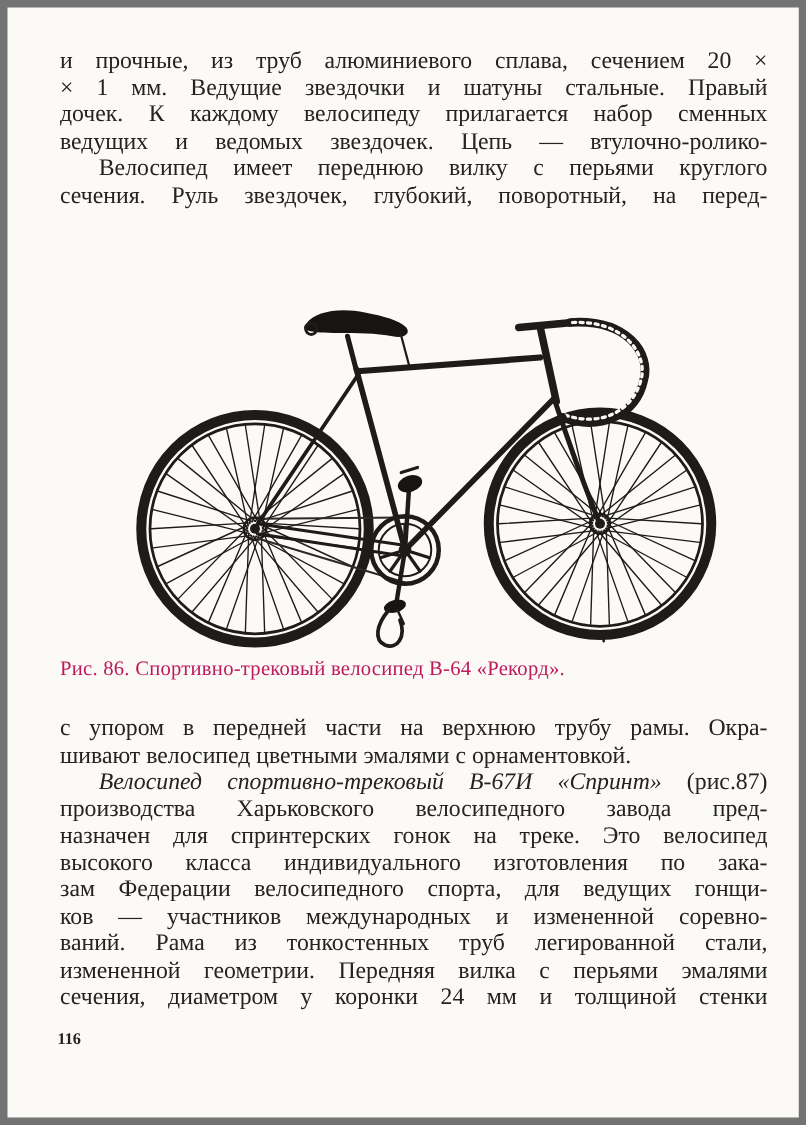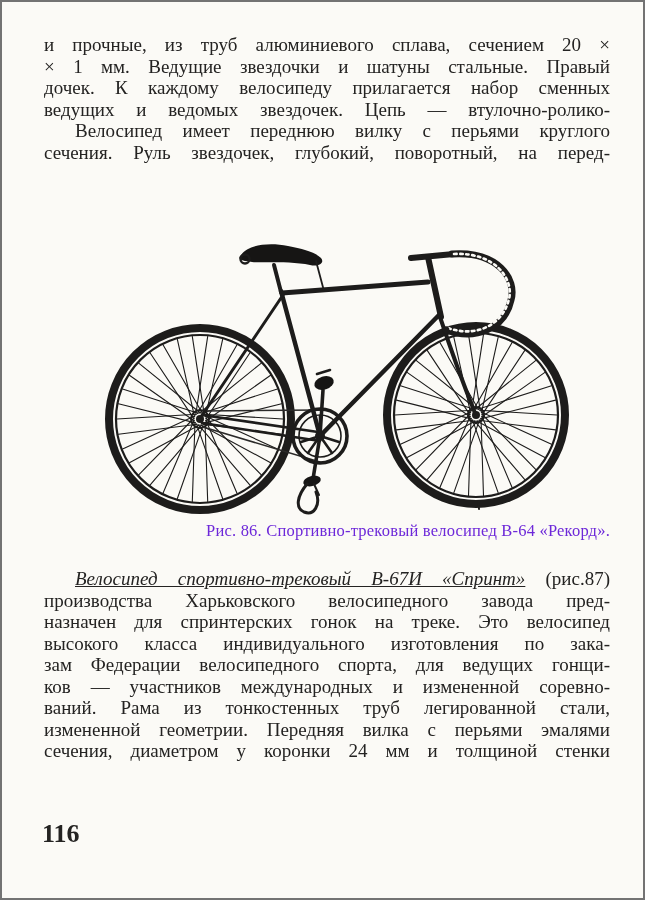--- a/index.html
+++ b/index.html
@@ -1,41 +1,41 @@
 <!DOCTYPE html>
 <html><head>
 <meta charset="utf-8">
 <style>
   html,body { margin:0; padding:0; background:#ffffff; }
   .page {
     position:relative; width:645px; height:900px;
     background:#fbfaf6;
-    border:2px solid #737373; box-sizing:border-box;
+    border:6px solid #737373; box-sizing:border-box;
     font-family:"Liberation Serif", serif;
     color:#242322;
     overflow:hidden;
   }
   .textcol { position:absolute; left:42px; width:566px; }
   .line {
     font-size:19px; line-height:21.5px;
     text-align:justify;
   }
   .just { text-align-last:justify; }
   .indent { text-indent:31px; }
-  .it { font-style:italic;text-decoration:underline; }
+  .it { font-style:italic; }
   .caption {
     position:absolute; left:42px; width:566px; top:519px;
-    text-align:right; font-size:16.5px; letter-spacing:0.2px;
-    color:#6d28d9;
+    text-align:left; font-size:16.5px; letter-spacing:0.2px;
+    color:#be185d;
   }
   .fig { position:absolute; left:60px; top:231px; width:530px; height:286px; }
   .fig svg { display:block; width:100%; height:100%; }
   .pagenum {
     position:absolute; left:40px; top:817px;
-    font-size:26px; font-weight:bold; color:#242322;
+    font-size:13px; font-weight:bold; color:#242322;
   }
 </style>
 </head>
 <body>
 
 <div class="page">
 
   <div class="textcol" style="top:32px">
     <div>
       <div class="line just">и прочные, из труб алюминиевого сплава, сечением 20 ×</div>
@@ -196,20 +196,24 @@
           <line x1="255" y1="141" x2="268" y2="137" stroke-width="2.6"></line>
         </g>
       </g>
     </svg>
   </div>
 
   <div class="caption">Рис. 86. Спортивно-трековый велосипед В-64 «Рекорд».</div>
 
   <div class="textcol" style="top:566px">
     <div>
+      <div class="line just">с упором в передней части на верхнюю трубу рамы. Окра-</div>
+      <div class="line">шивают велосипед цветными эмалями с орнаментовкой.</div>
+    </div>
+    <div>
       <div class="line just indent"><span class="it">Велосипед спортивно-трековый В-67И «Спринт»</span><span> (рис.87)</span></div>
       <div class="line just">производства Харьковского велосипедного завода пред-</div>
       <div class="line just">назначен для спринтерских гонок на треке. Это велосипед</div>
       <div class="line just">высокого класса индивидуального изготовления по зака-</div>
       <div class="line just">зам Федерации велосипедного спорта, для ведущих гонщи-</div>
       <div class="line just">ков — участников международных и измененной соревно-</div>
       <div class="line just">ваний. Рама из тонкостенных труб легированной стали,</div>
       <div class="line just">измененной геометрии. Передняя вилка с перьями эмалями</div>
       <div class="line just">сечения, диаметром у коронки 24 мм и толщиной стенки</div>
     </div>

